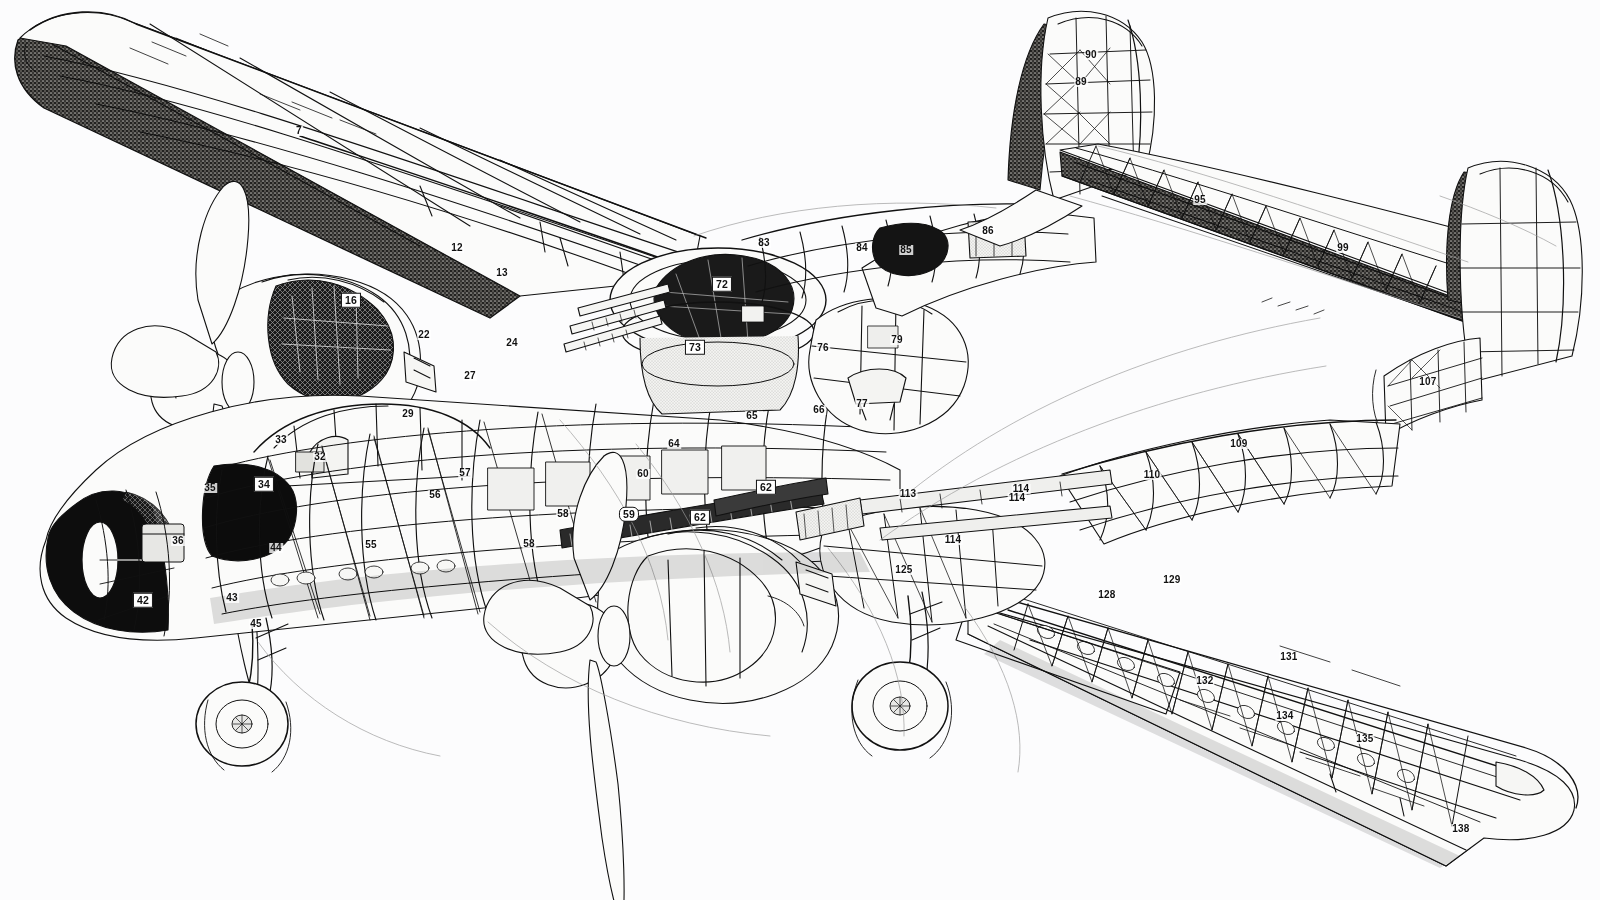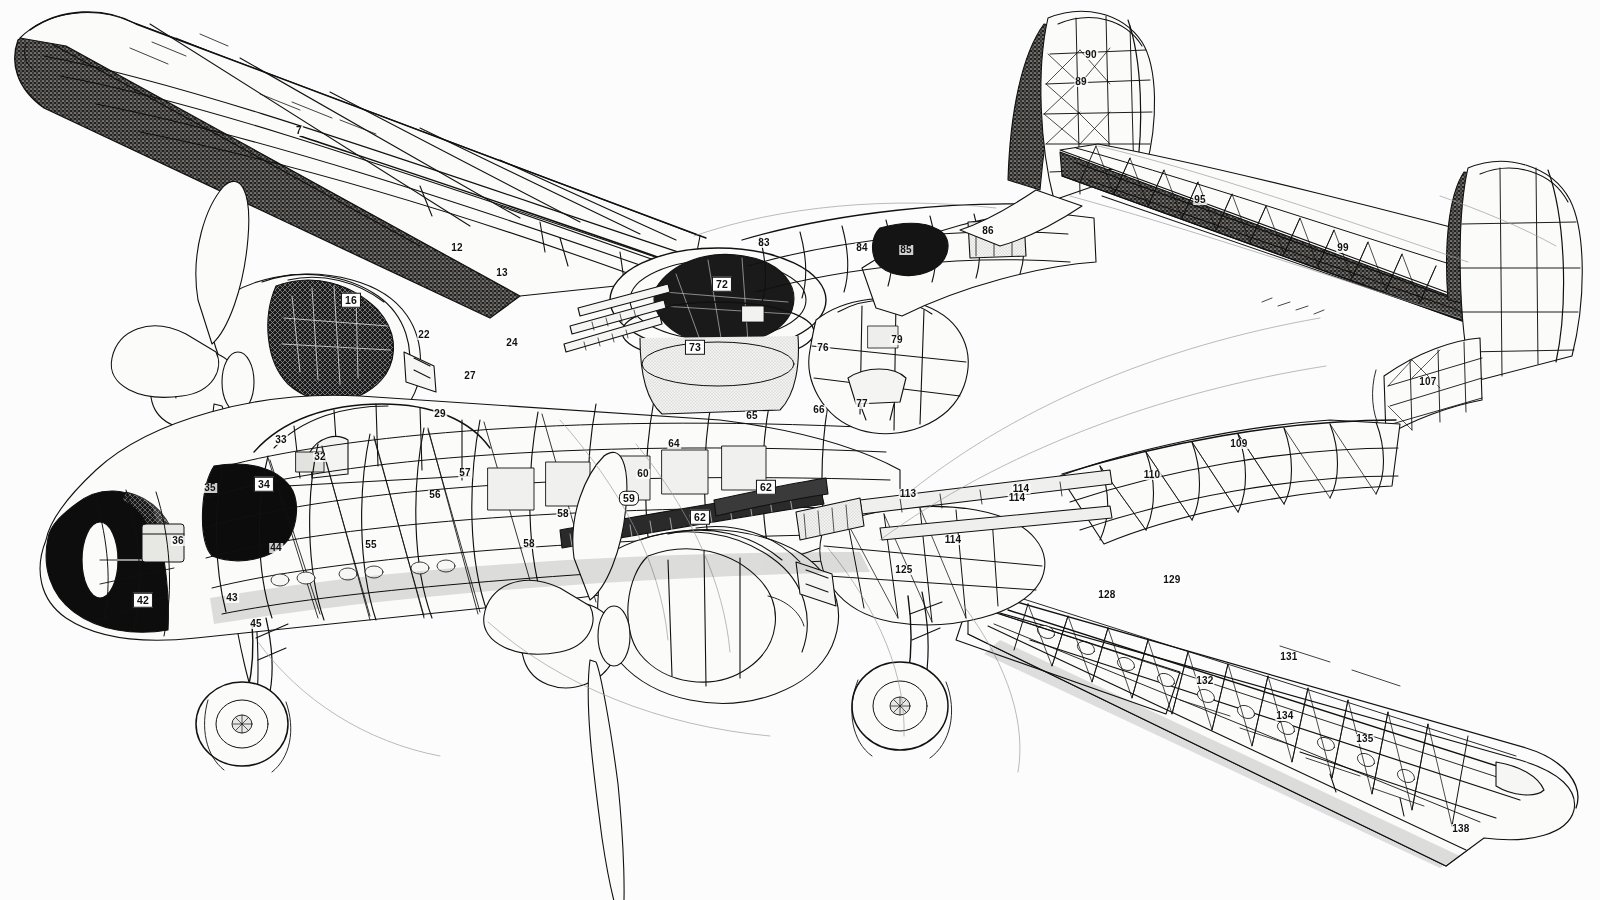--- a/index.html
+++ b/index.html
@@ -694,36 +694,36 @@
   </svg>
 
   <div id="callout-layer">
       <div class="callout plain" style="left: 299px; top: 131px;">7</div>
       <div class="callout plain" style="left: 457px; top: 248px;">12</div>
       <div class="callout plain" style="left: 502px; top: 273px;">13</div>
       <div class="callout boxed" style="left: 327px; top: 300px; margin-left: 24px;">16</div>
       <div class="callout plain" style="left: 424px; top: 335px;">22</div>
       <div class="callout plain" style="left: 512px; top: 343px;">24</div>
       <div class="callout plain" style="left: 470px; top: 376px;">27</div>
-      <div class="callout plain" style="left: 408px; top: 414px; margin-left: 32px;">29</div>
+      <div class="callout plain" style="left: 408px; top: 414px;">29</div>
       <div class="callout plain" style="left: 281px; top: 440px; text-align: right;">33</div>
       <div class="callout plain" style="left: 320px; top: 457px;">32</div>
       <div class="callout boxed" style="left: 264px; top: 484px;">34</div>
       <div class="callout plain" style="left: 210px; top: 488px;">35</div>
       <div class="callout plain" style="left: 178px; top: 541px;">36</div>
       <div class="callout boxed" style="left: 143px; top: 600px;">42</div>
       <div class="callout plain" style="left: 232px; top: 598px;">43</div>
       <div class="callout plain" style="left: 276px; top: 548px;">44</div>
       <div class="callout plain" style="left: 256px; top: 624px;">45</div>
       <div class="callout plain" style="left: 371px; top: 545px;">55</div>
       <div class="callout plain" style="left: 435px; top: 495px;">56</div>
       <div class="callout plain" style="left: 465px; top: 473px;">57</div>
       <div class="callout plain" style="left: 563px; top: 514px;">58</div>
       <div class="callout plain" style="left: 529px; top: 544px;">58</div>
-      <div class="callout boxed" style="left: 629px; top: 498px; border-radius: 6px;">59</div>
+      <div class="callout boxed" style="left: 629px; top: 514px; border-radius: 6px;">59</div>
       <div class="callout plain" style="left: 643px; top: 474px;">60</div>
       <div class="callout boxed" style="left: 766px; top: 487px;">62</div>
       <div class="callout boxed" style="left: 700px; top: 517px;">62</div>
       <div class="callout plain" style="left: 674px; top: 444px;">64</div>
       <div class="callout plain" style="left: 752px; top: 416px; text-align: center;">65</div>
       <div class="callout plain" style="left: 819px; top: 410px;">66</div>
       <div class="callout boxed" style="left: 722px; top: 284px;">72</div>
       <div class="callout boxed" style="left: 695px; top: 336px; margin-top: 11px;">73</div>
       <div class="callout plain" style="left: 823px; top: 348px;">76</div>
       <div class="callout plain" style="left: 862px; top: 404px;">77</div>

